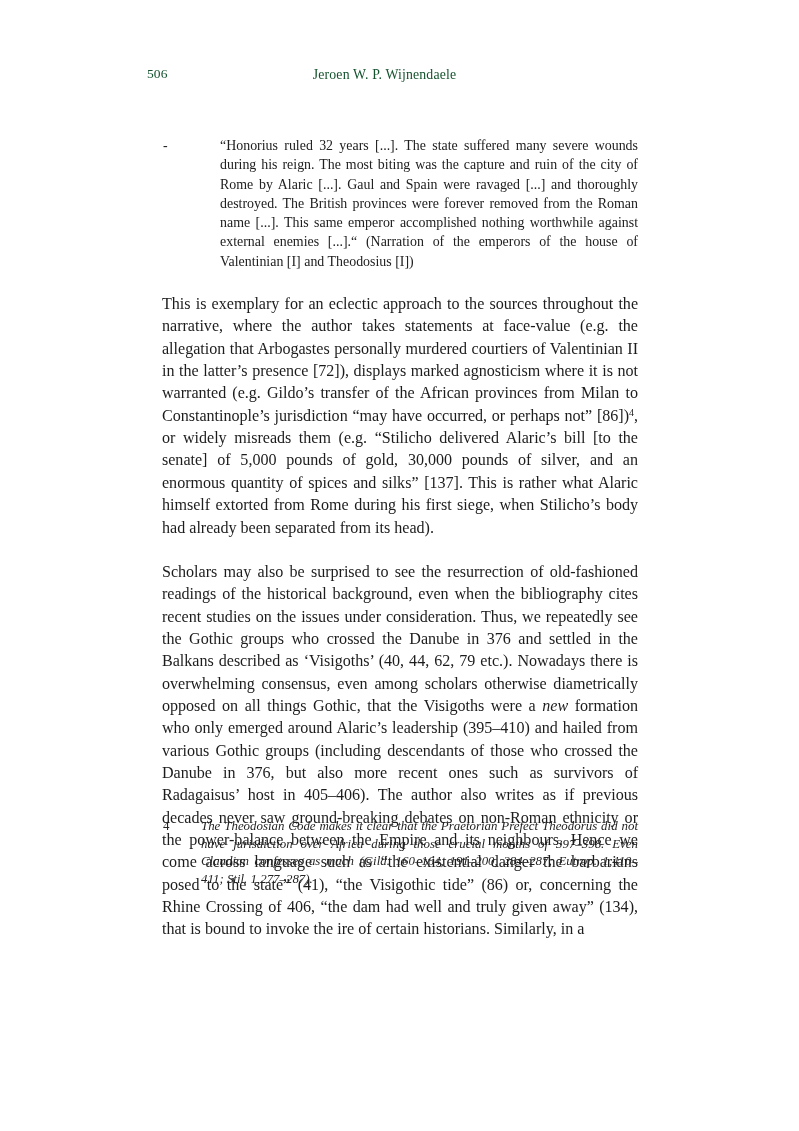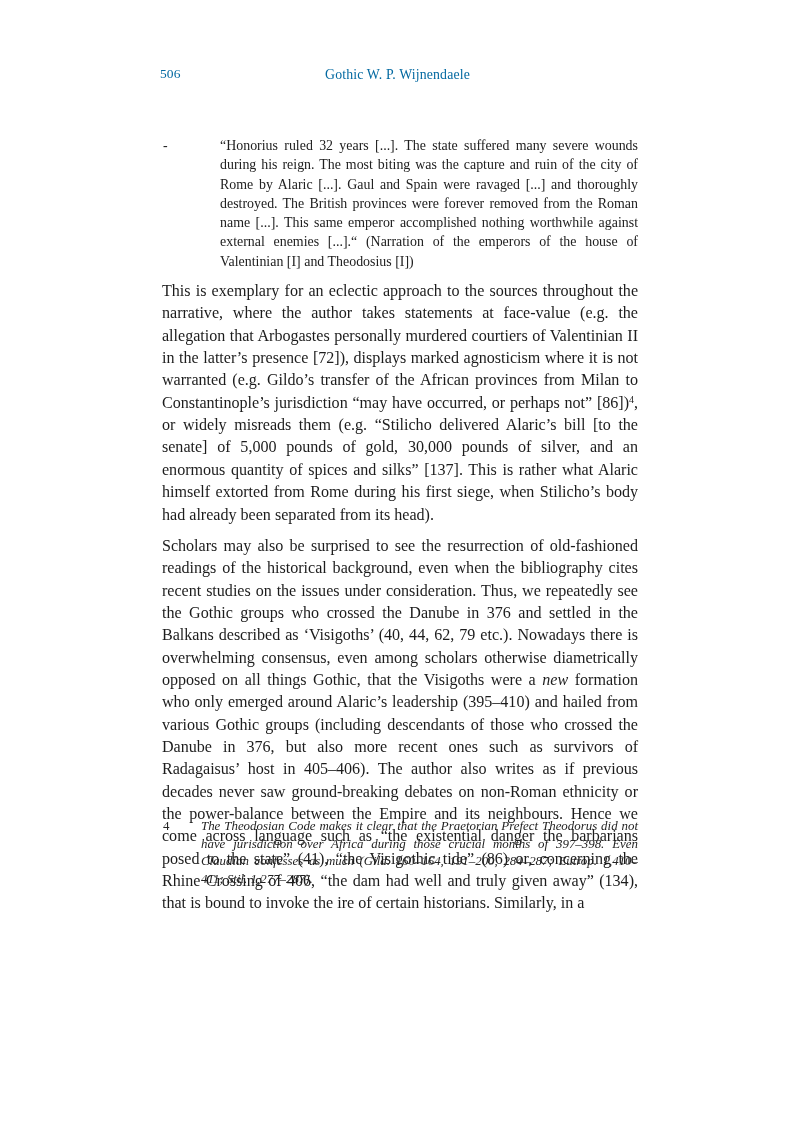--- a/index.html
+++ b/index.html
@@ -17,26 +17,26 @@
     width: 799px;
     height: 1131px;
     background: #ffffff;
     overflow: hidden;
     box-sizing: border-box;
   }
 
   
   .running-head {
     position: absolute;
-    left: 160px;
+    left: 147px;
     top: 66px;
     width: 475px;
     height: 22px;
     font-size: 13.5px;
-    color: #0369a1;
+    color: #14532d;
     letter-spacing: 0.1px;
     text-decoration: underline;
   }
   .folio {
     position: absolute;
     left: 0;
     top: 0;
     font-size: 13.5px;
   }
   .head-title {
@@ -82,21 +82,21 @@
   p.body {
     margin: 0;
     font-size: 16.1px;
     line-height: 22.35px;
     text-align: justify;
     text-justify: inter-word;
     color: #1c1c1c;
     letter-spacing: -0.02px;
     word-spacing: 0.1px;
   }
-  p.body.gap { margin-top: 9px; }
+  p.body.gap { margin-top: 22px; }
 
   sup.fn {
     font-size: 0.62em;
     vertical-align: 0.52em;
     line-height: 0;
   }
   i, em { font-style: italic; }
 
   
   .footnotes {
@@ -123,21 +123,21 @@
   }
   .fn-body { display: block; font-style: italic; }
 </style>
 </head>
 <body>
 
 <div class="page">
 
   <div class="running-head">
     <span class="folio">506</span>
-    <span class="head-title">Gothic W. P. Wijnendaele</span>
+    <span class="head-title">Jeroen W. P. Wijnendaele</span>
   </div>
 
   <div class="textblock">
 
     <div class="blockquote">
       <span class="bq-marker">-</span>
       <span class="bq-body">“Honorius ruled 32 years [...].  The state suffered many severe wounds during his reign. The most biting was the capture and ruin of the city of Rome by Alaric [...]. Gaul and Spain were ravaged [...] and thoroughly destroyed. The British provinces were forever removed from the Roman name [...]. This same emperor accomplished nothing worthwhile against external enemies [...].“ (Narration of the emperors of the house of Valentinian [I] and Theodosius [I])</span>
     </div>
 
     <p class="body gap">

